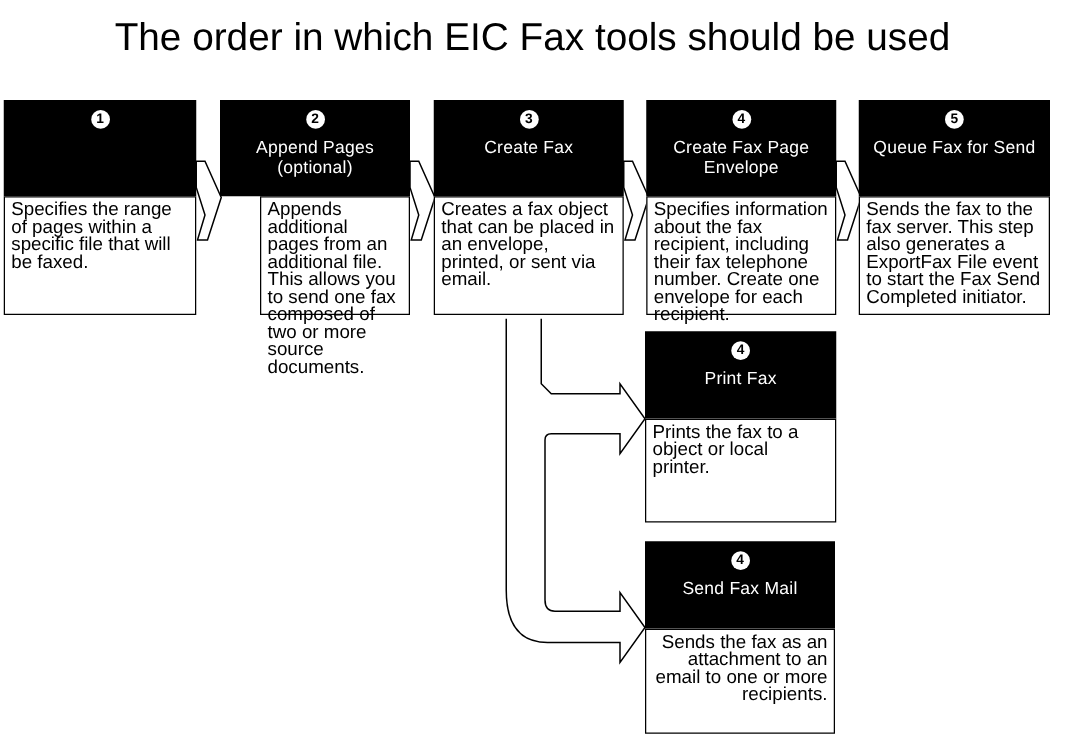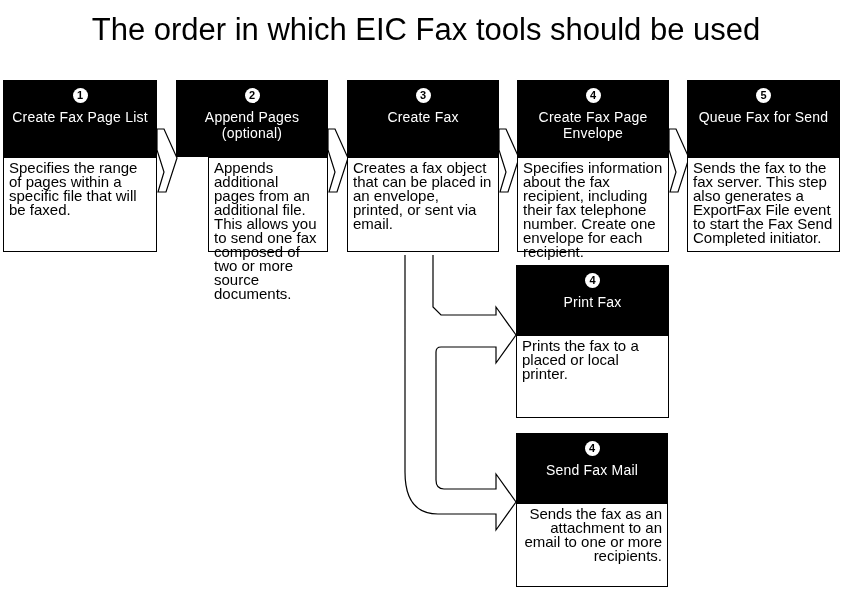--- a/index.html
+++ b/index.html
@@ -91,21 +91,20 @@
              L 496 514 L 496 530 L 516 502 L 496 474 L 496 489
              L 444 489 Q 436 489 436 480
              L 436 352 Q 436 347 441 347
              L 496 347 L 496 363 L 516 335 L 496 307 L 496 315
              L 441 315 L 433 307 L 433 255"></path>
   </svg>
 
   <div class="step" style="left:3px; top:80px; width:154px;">
     <div class="step-header tall">
       <span class="num-badge">1</span>
-      <span class="step-title">Create Fax Page List</span>
     </div>
     <div class="step-body" style="height:95px;">Specifies the range of pages within a specific file that will be faxed.</div>
   </div>
 
   <div class="step" style="left:176px; top:80px; width:152px;">
     <div class="step-header tall">
       <span class="num-badge">2</span>
       <span class="step-title">Append Pages (optional)</span>
     </div>
     <div class="step-body" style="height:95px;margin-left:32px;">Appends additional pages from an additional file. This allows you to send one fax composed of two or more source documents.</div>
@@ -133,21 +132,21 @@
       <span class="step-title">Queue Fax for Send</span>
     </div>
     <div class="step-body" style="height:95px;">Sends the fax to the fax server. This step also generates a ExportFax File event to start the Fax Send Completed initiator.</div>
   </div>
 
   <div class="step" style="left:516px; top:265px; width:153px;">
     <div class="step-header short">
       <span class="num-badge">4</span>
       <span class="step-title">Print Fax</span>
     </div>
-    <div class="step-body" style="height:83px;">Prints the fax to a placed or local printer.</div>
+    <div class="step-body" style="height:83px;">Prints the fax to a object or local printer.</div>
   </div>
 
   <div class="step" style="left:516px; top:433px; width:152px;">
     <div class="step-header short">
       <span class="num-badge">4</span>
       <span class="step-title">Send Fax Mail</span>
     </div>
     <div class="step-body" style="height:84px;text-align:right;">Sends the fax as an attachment to an email to one or more recipients.</div>
   </div>
 

